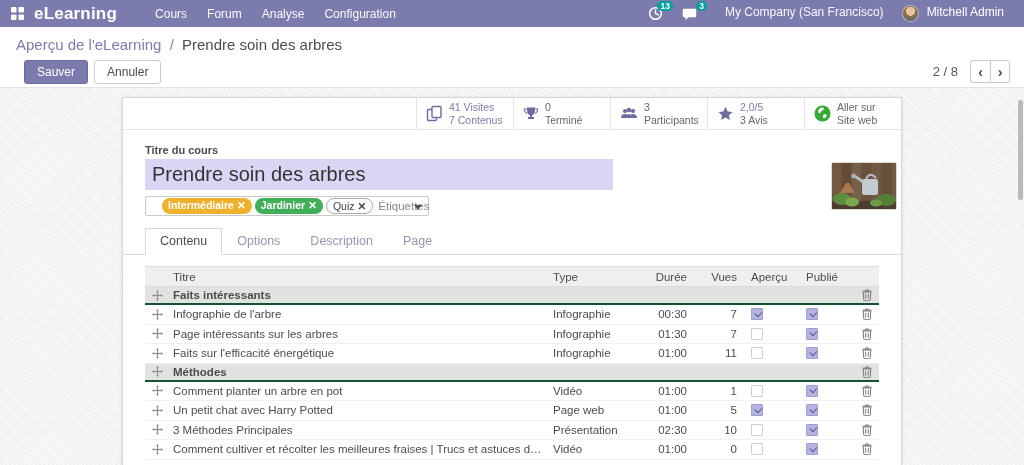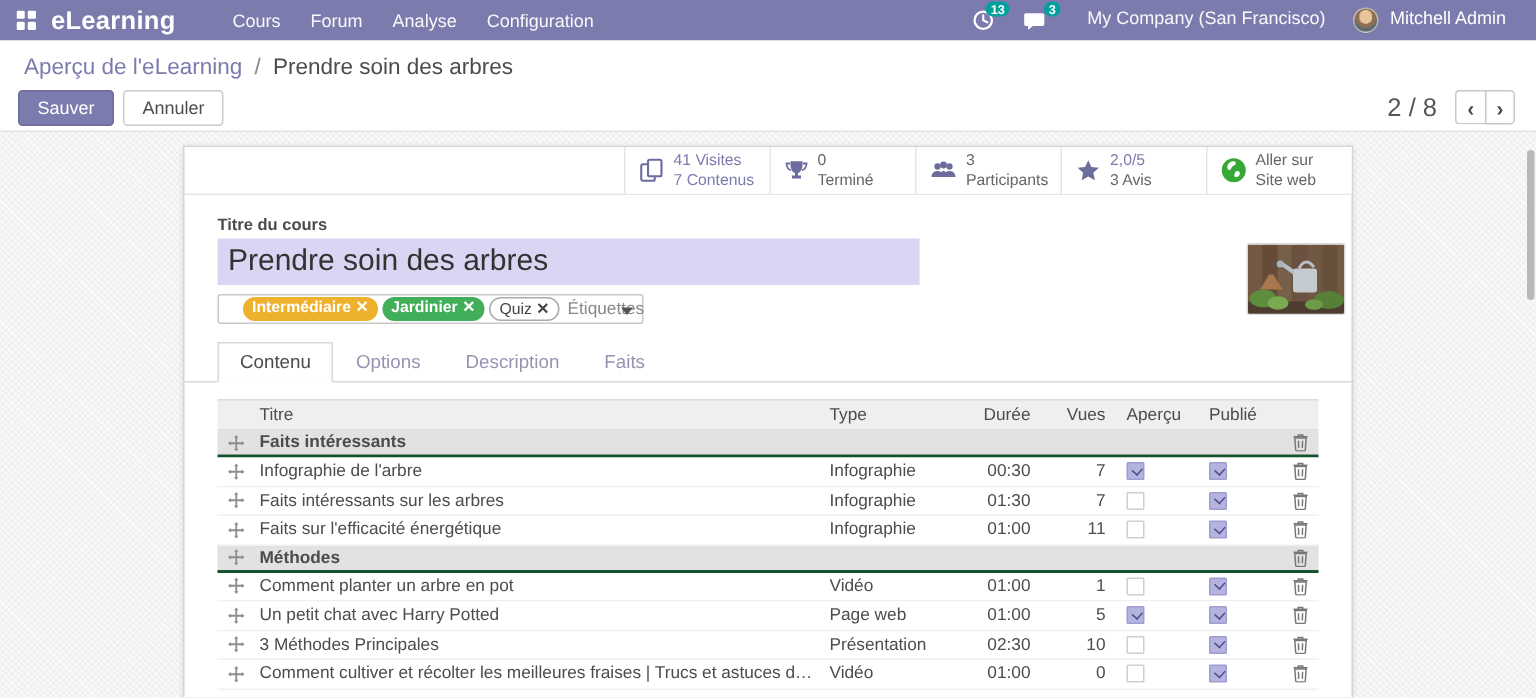--- a/index.html
+++ b/index.html
@@ -17,26 +17,26 @@
   .company { font-size:12px; color:rgba(255,255,255,.95); margin:0 10px 0 14px; cursor:pointer; }
   .avatar { width:17px; height:17px; border-radius:50%; background:radial-gradient(circle at 50% 35%, #e8c49a 0 36%, #8a6f52 37% 60%, #5d6b72 61%); border:1px solid rgba(255,255,255,.5); cursor:pointer; }
   .username { font-size:12px; color:#fff; cursor:pointer; }
 
   
   .control-panel { position:absolute; left:0; top:27px; width:1024px; height:61px; background:#fff; border-bottom:1px solid #e3e3e3;padding-left:35px; }
   .breadcrumb { position:absolute; left:16px; top:9px; font-size:15px; }
   .breadcrumb .bc-link { color:var(--accent,#7c7bad); cursor:pointer; }
   .breadcrumb .bc-sep { color:#888; margin:0 4px; }
   .breadcrumb .bc-current { color:#4c4c4c; }
-  .cp-buttons { position:absolute; left:12px; top:33px; display:flex; gap:6px; }
+  .cp-buttons { position:absolute; left:24px; top:33px; display:flex; gap:6px; }
   .btn { font-size:12px; padding:4px 12px; border-radius:3px; cursor:pointer; border:1px solid transparent; }
   .btn-primary { background:var(--accent,#7c7bad); border-color:#6c6b9b; color:#fff; }
   .btn-default { background:#fff; border-color:#ccc; color:#4c4c4c; }
   .pager { position:absolute; right:14px; top:33px; display:flex; align-items:center; gap:12px; }
-  .pager-value { font-size:17px; color:#555;margin-left:32px; }
+  .pager-value { font-size:13px; color:#555;margin-left:32px; }
   .pager-btns { display:flex; }
   .pager-btn { width:20px; height:23px; background:#fff; border:1px solid #c8c8c8; display:flex; align-items:center; justify-content:center; font-size:14px; font-weight:bold; color:#4c4c4c; cursor:pointer; }
   .pager-btn.prev { border-radius:3px 0 0 3px; border-right:none; }
   .pager-btn.next { border-radius:0 3px 3px 0; }
 
   
   .content { position:absolute; left:0; top:88px; width:1024px; height:377px;
     background-color:#f4f4f4;
     background-image:
       repeating-linear-gradient(45deg, rgba(255,255,255,.55) 0 1px, transparent 1px 3px),
@@ -260,21 +260,21 @@
             <span class="tag outline"><span>Quiz</span><span class="x">✕</span></span>
           </span>
         <span class="tags-placeholder">Étiquettes</span>
         <span class="tags-caret"></span>
       </div>
 
       <div class="tabs" id="tabs">
           <div class="tab active">Contenu</div>
           <div class="tab">Options</div>
           <div class="tab">Description</div>
-          <div class="tab">Faits</div>
+          <div class="tab">Page</div>
         </div>
 
       <div class="table">
         <div class="trow thead" id="table-head">
             <div class="th"></div>
    <div class="th">Titre</div>
    <div class="th">Type</div>
    <div class="th right">Durée</div>
    <div class="th right">Vues</div>
    <div class="th" style="padding-left:6px">Aperçu</div>
@@ -340,21 +340,21 @@
             <div class="trow contentrow">
               <div class="handle-cell">
                 <svg width="11" height="11" viewBox="0 0 12 12">
                   <g stroke="#8d8d8d" stroke-width="1.3" fill="#8d8d8d">
                     <line x1="6" y1="1.5" x2="6" y2="10.5"></line>
                     <line x1="1.5" y1="6" x2="10.5" y2="6"></line>
                     <path d="M6 0 l1.6 2 h-3.2 z M6 12 l1.6 -2 h-3.2 z M0 6 l2 -1.6 v3.2 z M12 6 l-2 -1.6 v3.2 z" stroke="none"></path>
                   </g>
                 </svg>
               </div>
-       <div class="td">Faits intéressants sur les arbres</div>
+       <div class="td">Page intéressants sur les arbres</div>
        <div class="td">Infographie</div>
        <div class="td right">01:30</div>
        <div class="td right">7</div>
        <div class="cb-cell">
                 <span class="cb"></span>
               </div>
        <div class="cb-cell">
                 <span class="cb checked"></span>
               </div>
        <div class="trash-cell">

